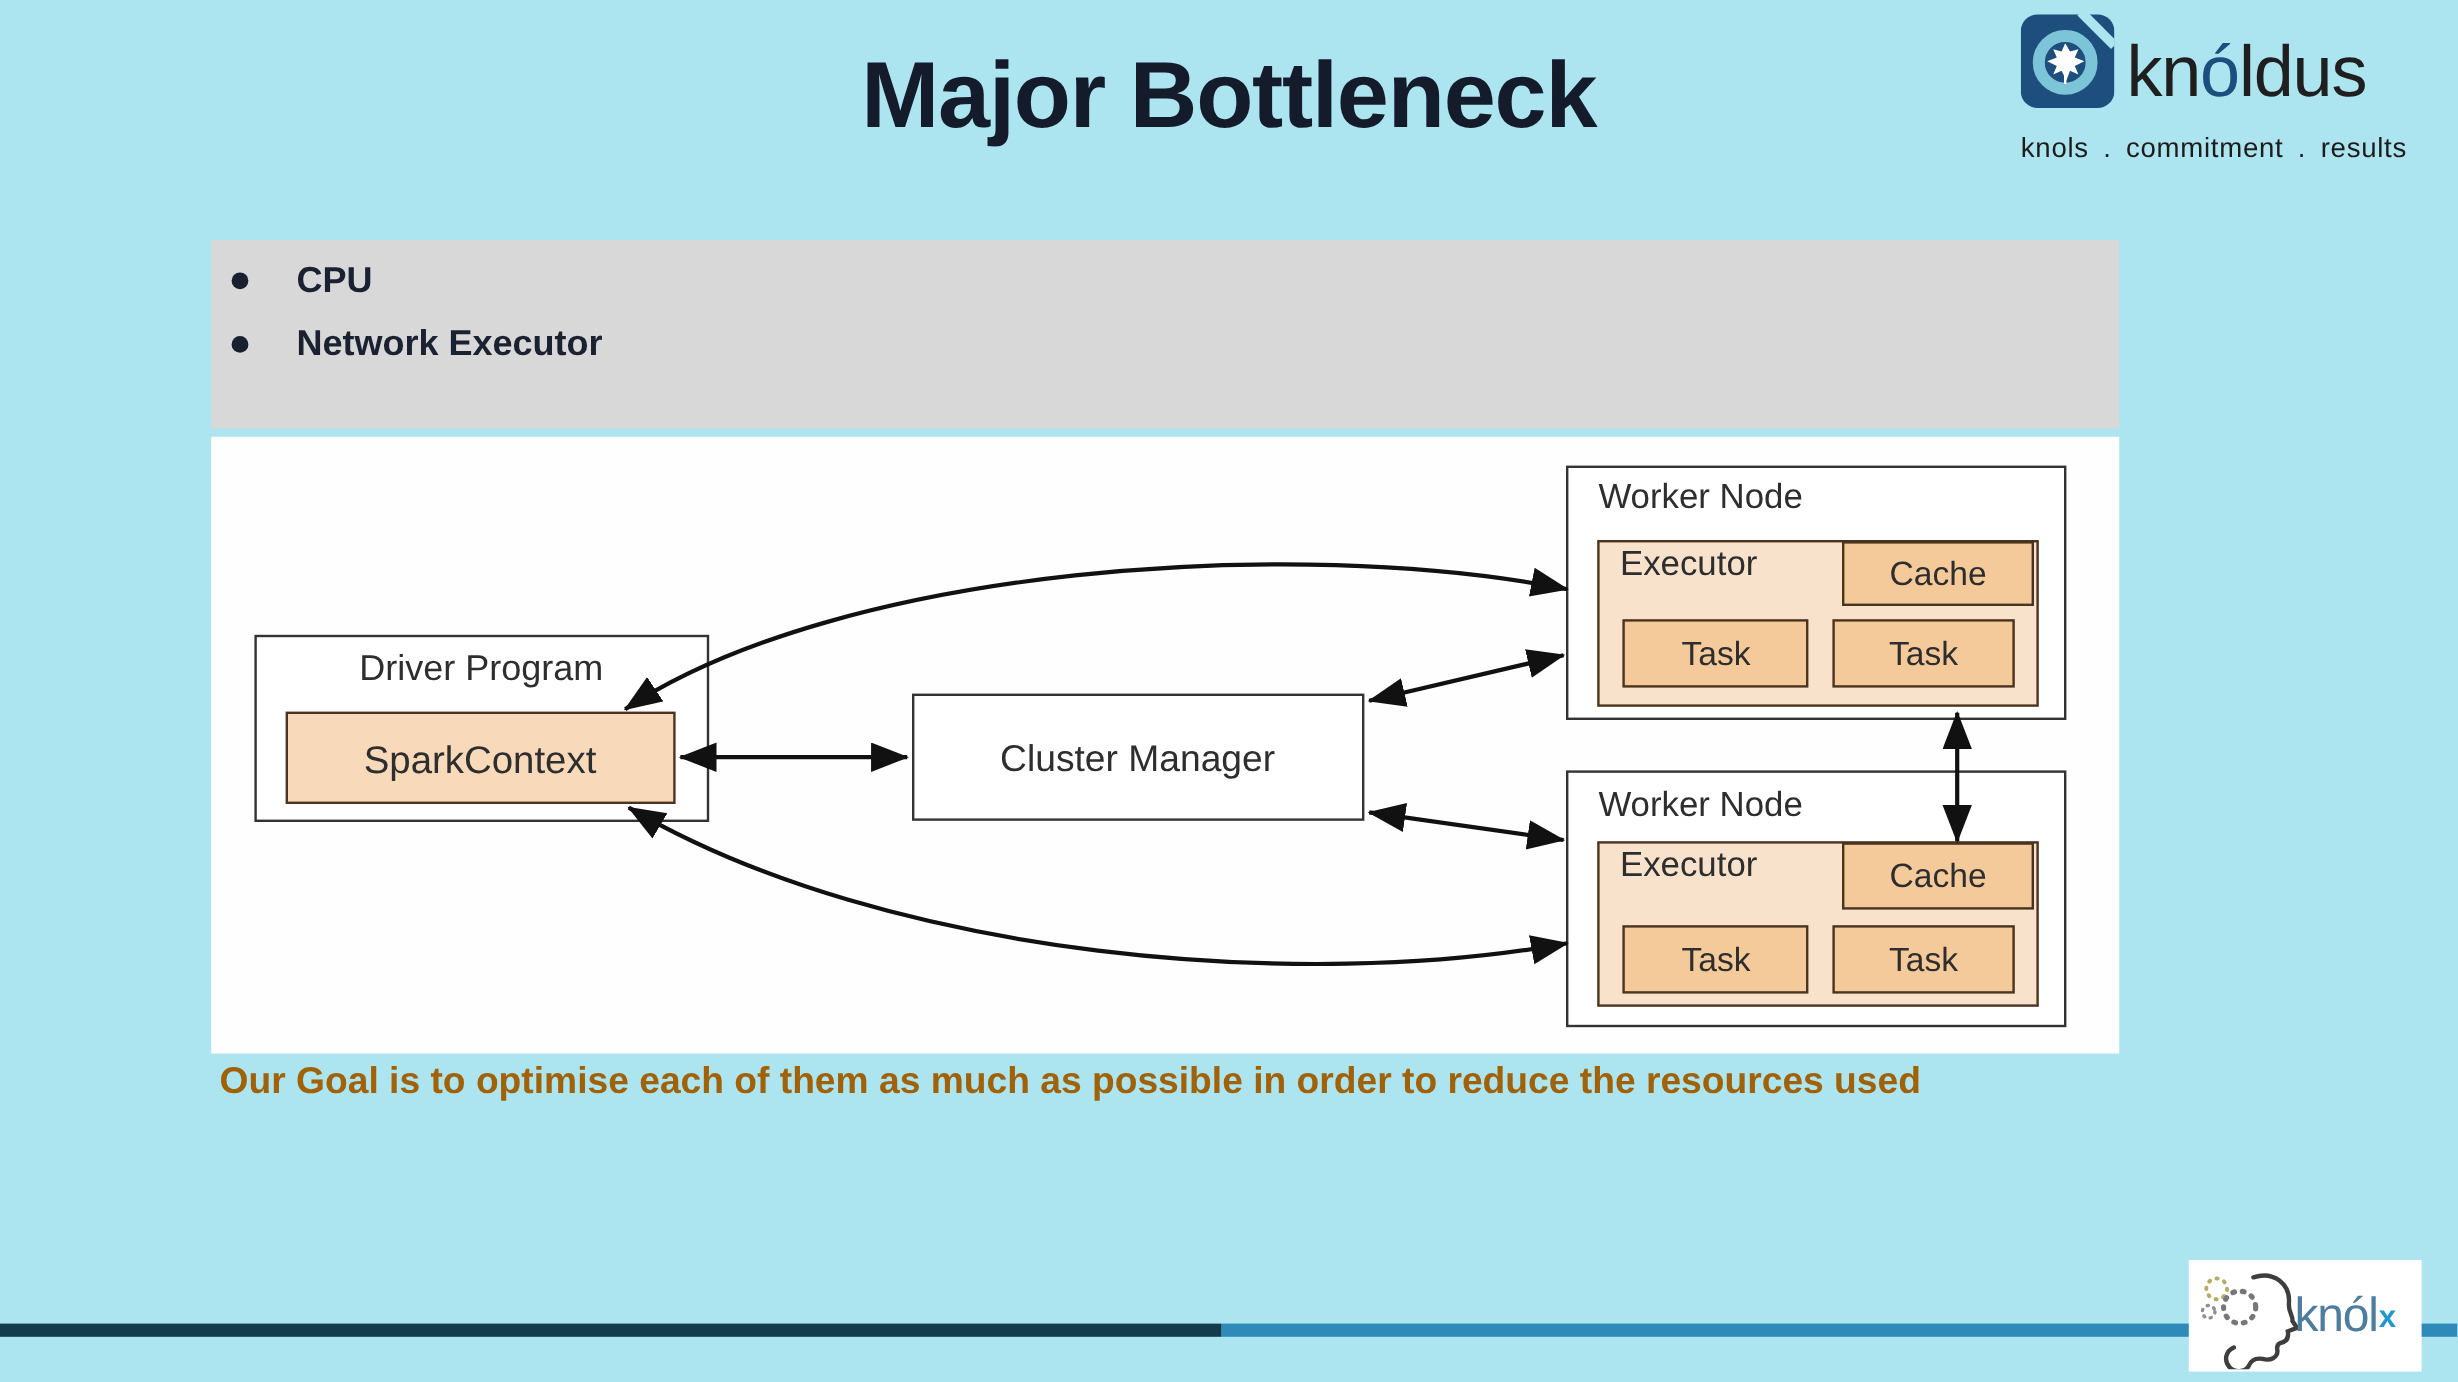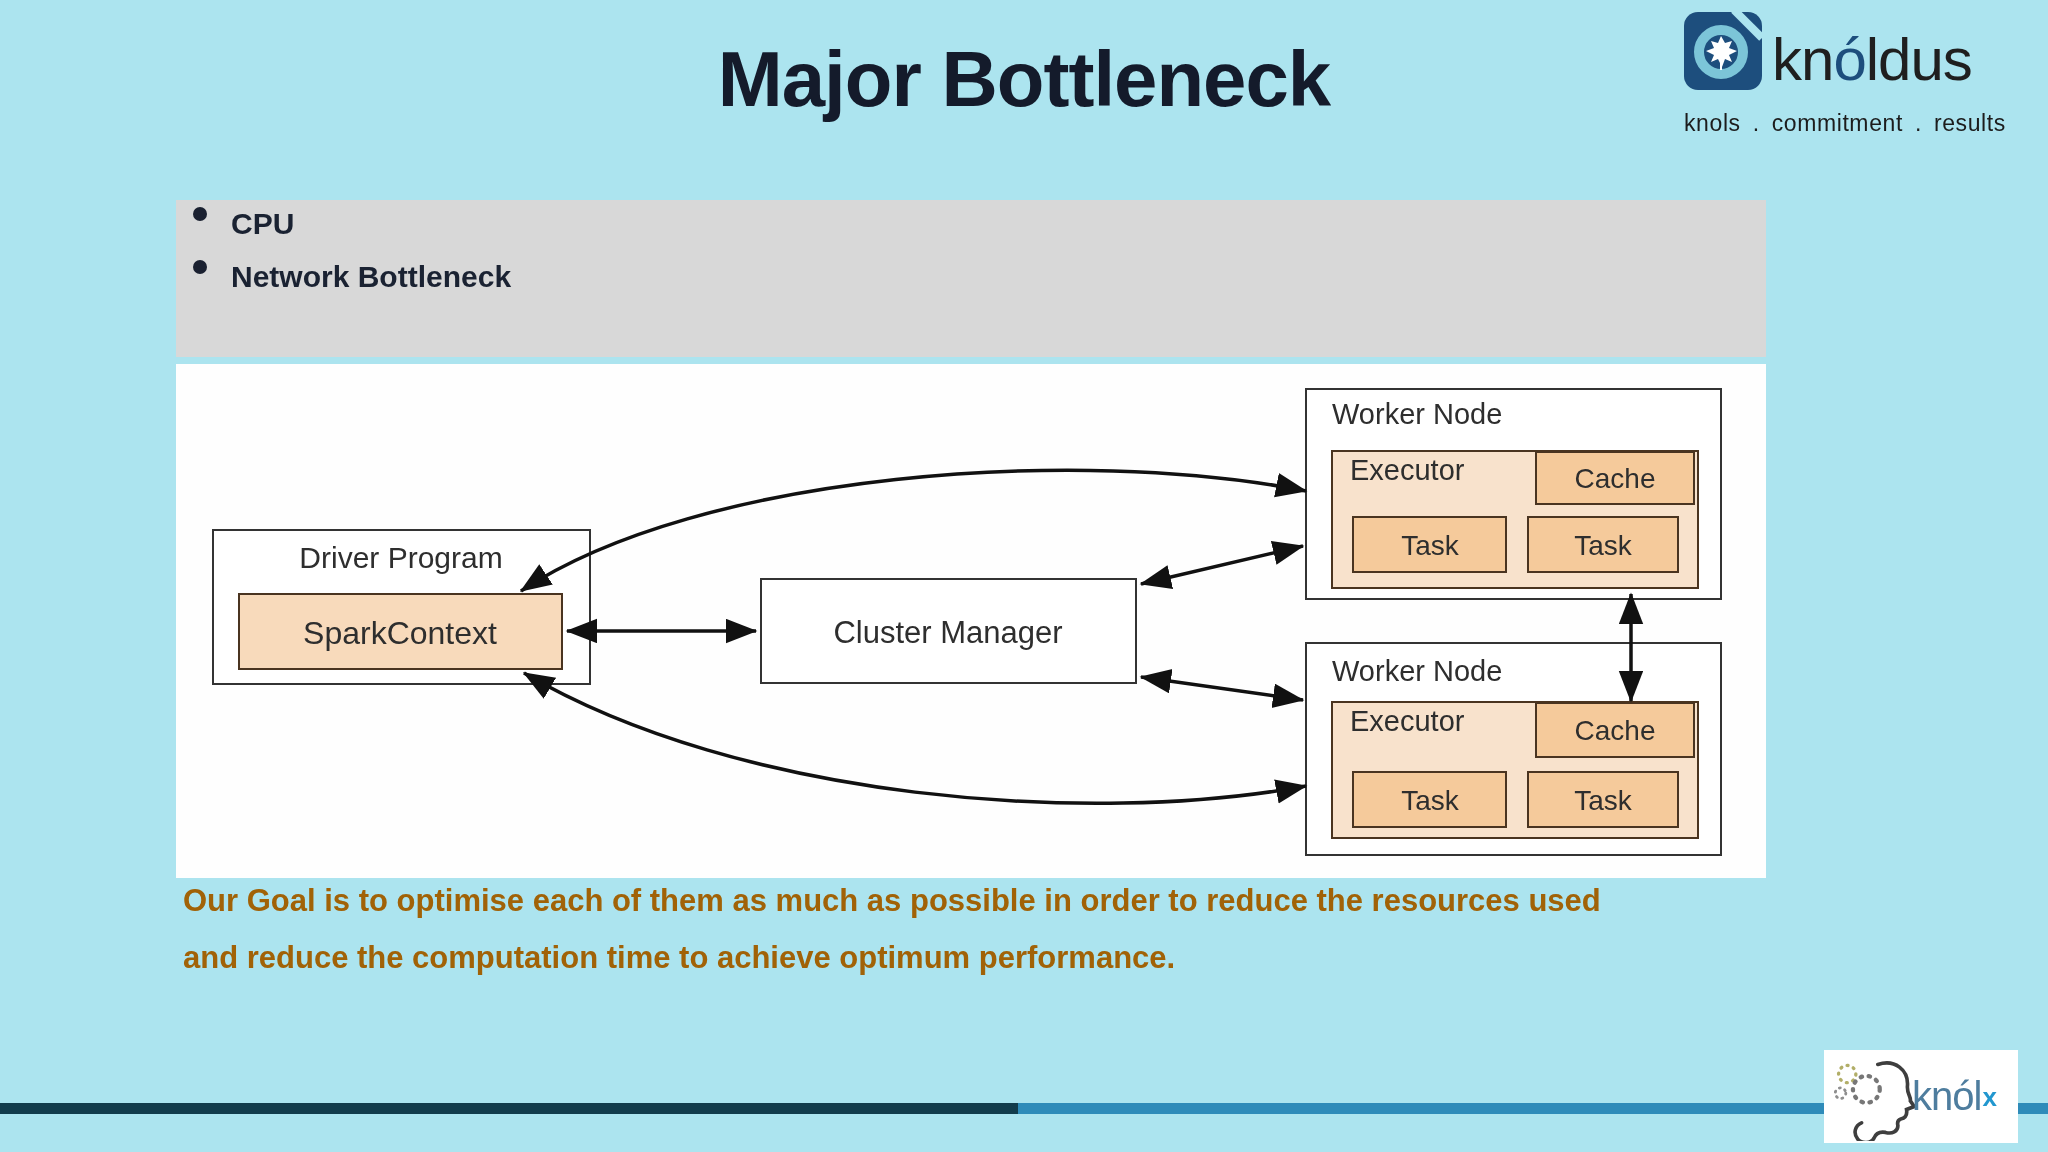--- a/index.html
+++ b/index.html
@@ -15,21 +15,21 @@
   .brand-row{display:flex;align-items:flex-end;}
   .brand-icon{width:78px;height:80px;flex:0 0 auto;}
   .brand-word{font-size:60px;font-weight:500;color:#1f1f1f;line-height:1;margin-left:10px;
               letter-spacing:-1px;}
   .brand-word .o-blue{color:#1d4e7d;}
   .brand-tagline{margin-top:20px;font-size:23px;color:#1c1c1c;letter-spacing:.6px;word-spacing:5px;}
 
   
   .bullet-box{position:absolute;left:176px;top:200px;width:1590px;height:157px;
               background:#d8d8d8;padding:7px 0 0 17px;box-sizing:border-box;}
-  .bullet-row{display:flex;align-items:flex-start;height:53px;}
+  .bullet-row{display:flex;align-items:center;height:53px;gap:16px;}
   .bullet-dot{width:14px;height:14px;border-radius:50%;background:#1a2030;margin-right:24px;flex:0 0 auto;}
   .bullet-label{font-size:30px;font-weight:700;color:#1a2232;}
 
   
   .diagram-panel{position:absolute;left:176px;top:364px;width:1590px;height:514px;background:#fefefe;}
   .diag{width:100%;height:100%;display:block;}
   .diag text{font-family:"Liberation Sans", sans-serif;fill:#2e2e2e;}
   .diag .box{fill:#ffffff;stroke:#333;stroke-width:2;}
   .diag .peach{fill:#f5ca9b;stroke:#4a3420;stroke-width:2;}
   .diag .peach-light{fill:#f8e2cc;stroke:#4a3420;stroke-width:2;}
@@ -70,21 +70,21 @@
     <div class="brand-tagline">knols . commitment . results</div>
   </div>
 
   <div class="bullet-box">
     <div class="bullet-row">
       <span class="bullet-dot"></span>
       <span class="bullet-label">CPU</span>
     </div>
     <div class="bullet-row">
       <span class="bullet-dot"></span>
-      <span class="bullet-label">Network Bottleneck</span>
+      <span class="bullet-label">Network Executor</span>
     </div>
   </div>
 
   <div class="diagram-panel">
     <svg class="diag" viewBox="176 364 1590 514" preserveAspectRatio="none">
       <defs>
         <marker id="ah" markerWidth="10" markerHeight="8" refX="8.6" refY="3.5" orient="auto-start-reverse">
           <path d="M0,0 L9,3.5 L0,7 Z" fill="#111"></path>
         </marker>
       </defs>
@@ -123,21 +123,20 @@
       <path class="arrow" d="M521,591 C700,472 1080,446 1306,491" marker-start="url(#ah)" marker-end="url(#ah)"></path>
       <path class="arrow" d="M524,673 C740,800 1090,826 1306,786" marker-start="url(#ah)" marker-end="url(#ah)"></path>
       <line class="arrow" x1="1141" y1="584" x2="1303" y2="546" marker-start="url(#ah)" marker-end="url(#ah)"></line>
       <line class="arrow" x1="1141" y1="677" x2="1303" y2="700" marker-start="url(#ah)" marker-end="url(#ah)"></line>
       <line class="arrow" x1="1631" y1="594" x2="1631" y2="701" marker-start="url(#ah)" marker-end="url(#ah)"></line>
     </svg>
   </div>
 
   <div class="goal">
     <div>Our Goal is to optimise each of them as much as possible in order to reduce the resources used</div>
-    <div>and reduce the computation time to achieve optimum performance.</div>
   </div>
 
   <div class="bar-dark"></div>
   <div class="bar-light"></div>
 
   <div class="knolx">
     <svg viewBox="0 0 96 92">
       <circle cx="20" cy="22" r="9" fill="none" stroke="#b2ae68" stroke-width="3.5" stroke-dasharray="1 6" stroke-linecap="round"></circle>
       <circle cx="13" cy="42" r="5.5" fill="none" stroke="#8f8f8f" stroke-width="3" stroke-dasharray="1 5" stroke-linecap="round"></circle>
       <circle cx="40" cy="38" r="14" fill="none" stroke="#777" stroke-width="4.5" stroke-dasharray="1.5 7" stroke-linecap="round"></circle>

